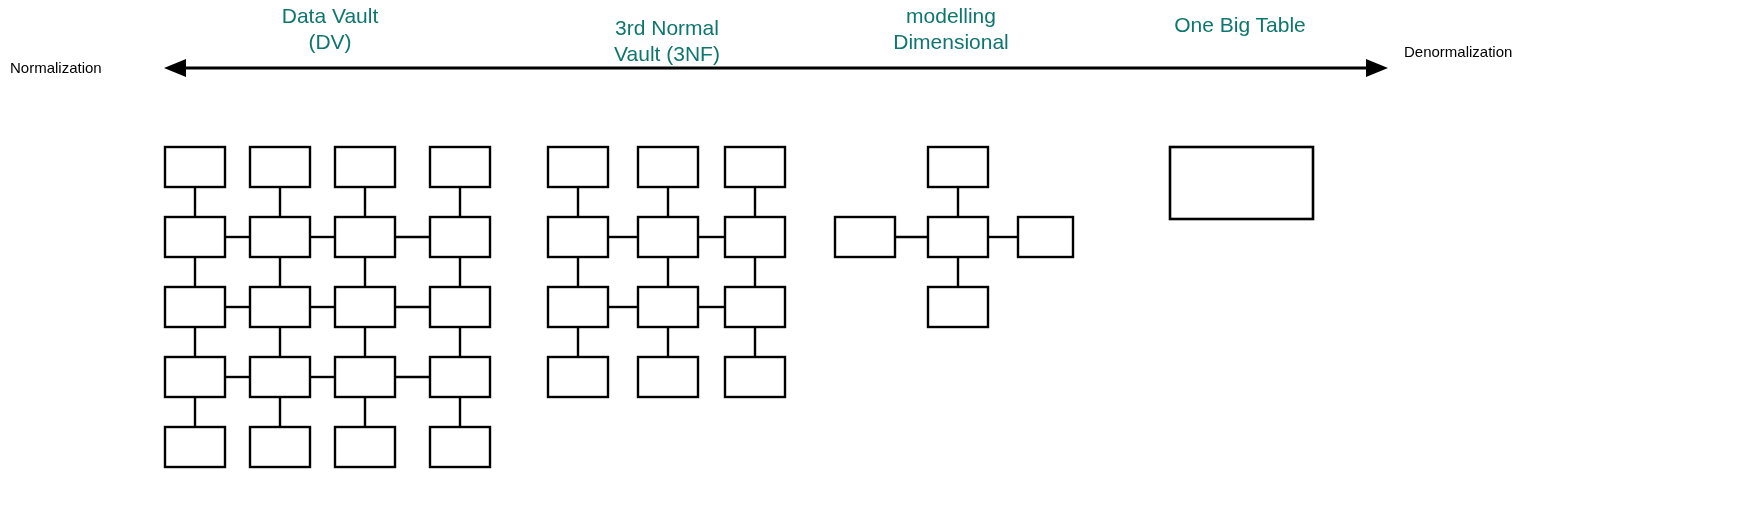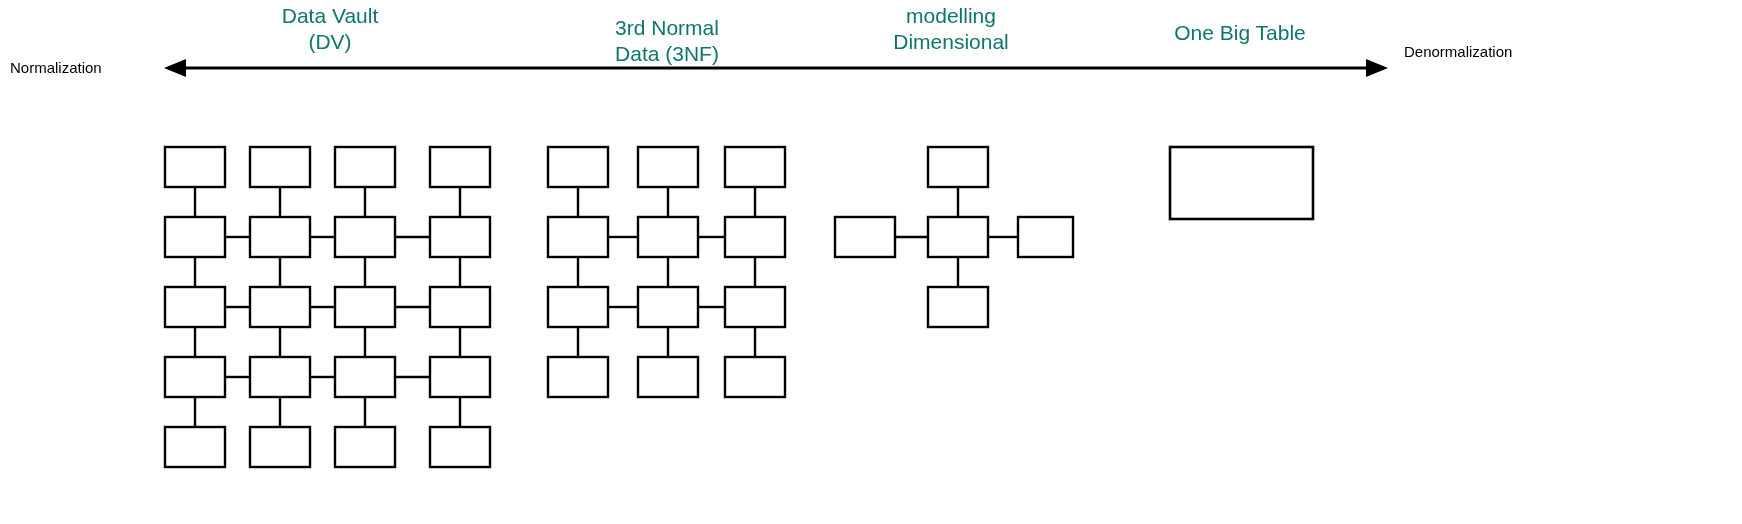--- a/index.html
+++ b/index.html
@@ -41,21 +41,21 @@
     text-align: center;
     color: #0f766e;
     white-space: nowrap;
   }
   .col-header .line {
     display: block;
   }
   #header-dv   { left: 180px;  top: 3px; width: 300px; }
   #header-3nf  { left: 520px;  top: 15px; width: 294px; }
   #header-dim  { left: 820px;  top: 3px; width: 262px; }
-  #header-obt  { left: 1120px; top: 20px; width: 240px; }
+  #header-obt  { left: 1120px; top: 12px; width: 240px; }
 
   
   #spectrum-arrow {
     position: absolute;
     left: 160px;
     top: 52px;
     width: 1232px;
     height: 32px;
   }
   #spectrum-arrow svg {
@@ -102,21 +102,21 @@
 
   <div class="axis-label" id="label-denormalization">Denormalization</div>
 
   <div class="col-header" id="header-dv">
     <span class="line">Data Vault</span>
     <span class="line">(DV)</span>
   </div>
 
   <div class="col-header" id="header-3nf">
     <span class="line">3rd Normal</span>
-    <span class="line">Data (3NF)</span>
+    <span class="line">Vault (3NF)</span>
   </div>
 
   <div class="col-header" id="header-dim">
     <span class="line">modelling</span>
     <span class="line">Dimensional</span>
   </div>
 
   <div class="col-header" id="header-obt">
     <span class="line">One Big Table</span>
   </div>

